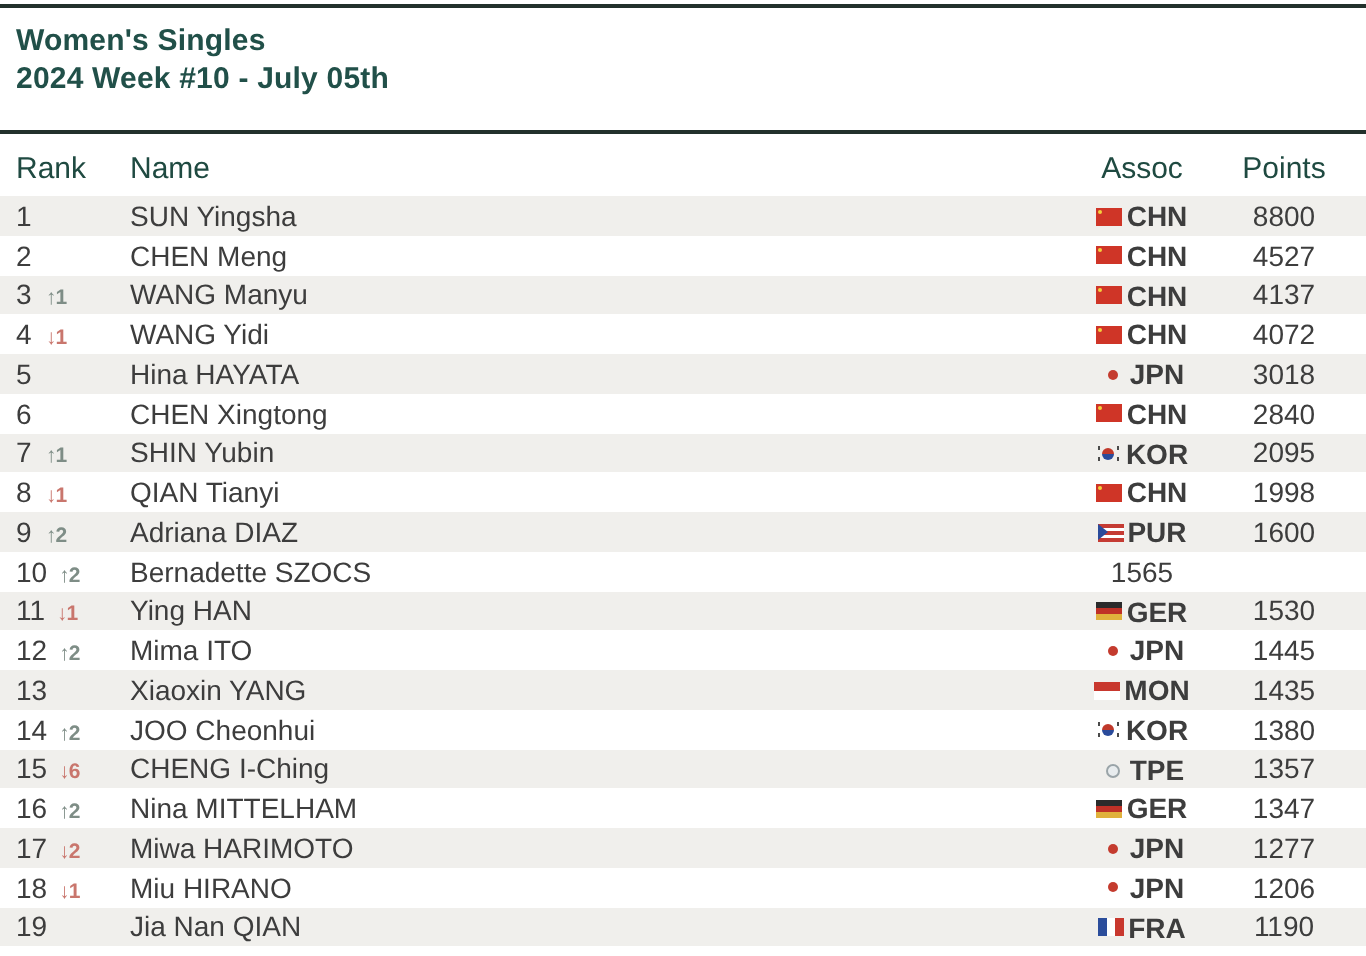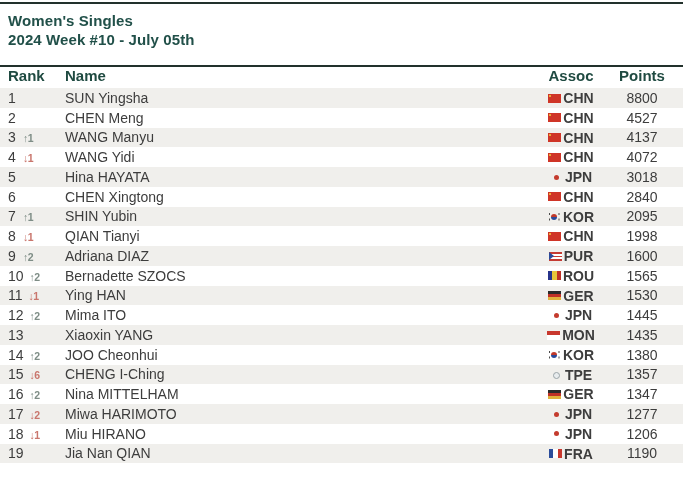--- a/index.html
+++ b/index.html
@@ -22,24 +22,24 @@
   .mid-rule{margin-top:8px;}
 
   .grid-row{
     display:grid;
     grid-template-columns:57px 1fr 80px 62px;
     padding:0 10px 0 8px;
     align-items:center;
     box-sizing:border-box;
   }
   .thead{
-    height:21px;
+    height:31px;
     align-items:end;
     padding-bottom:5px;
-    font-size:15px;font-weight:bold;color:#1f4a41;
+    font-size:15px;font-weight:normal;color:#1f4a41;
   }
   .col-assoc,.col-points{text-align:center;}
 
   .row{height:19.75px;font-size:14px;}
   .row.odd{background:#f0efec;}
   .rank-cell{display:flex;align-items:baseline;gap:6px;}
   .rank-num{min-width:9px;}
   .chg{font-size:10.5px;font-weight:bold;letter-spacing:-0.5px;}
   .chg.up{color:#7e8d86;}
   .chg.down{color:#c9766d;}
@@ -220,26 +220,20 @@
     </div>
     <div class="col-points">1600</div>
   </div>
 
   <div class="grid-row row even">
     <div class="rank-cell">
       <span class="rank-num">10</span>
       <span class="chg up">↑2</span>
     </div>
     <div class="col-name">Bernadette SZOCS</div>
-    <div class="col-assoc">
-      <span class="assoc-cell">
-        <span class="flag flag-rou"></span>
-        <span class="assoc-code">ROU</span>
-      </span>
-    </div>
     <div class="col-points">1565</div>
   </div>
 
   <div class="grid-row row odd">
     <div class="rank-cell">
       <span class="rank-num">11</span>
       <span class="chg down">↓1</span>
     </div>
     <div class="col-name">Ying HAN</div>
     <div class="col-assoc">

